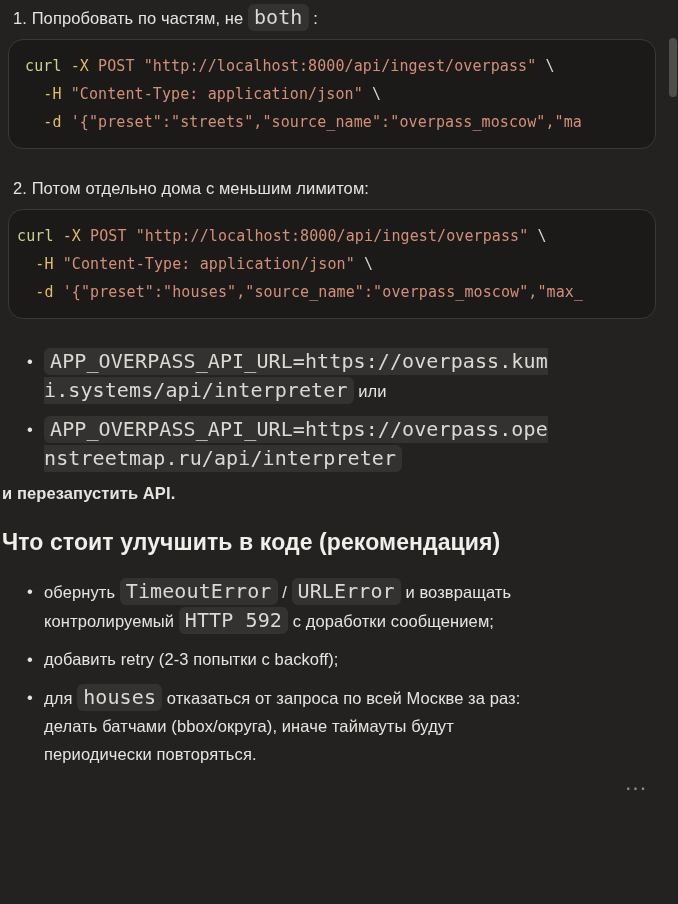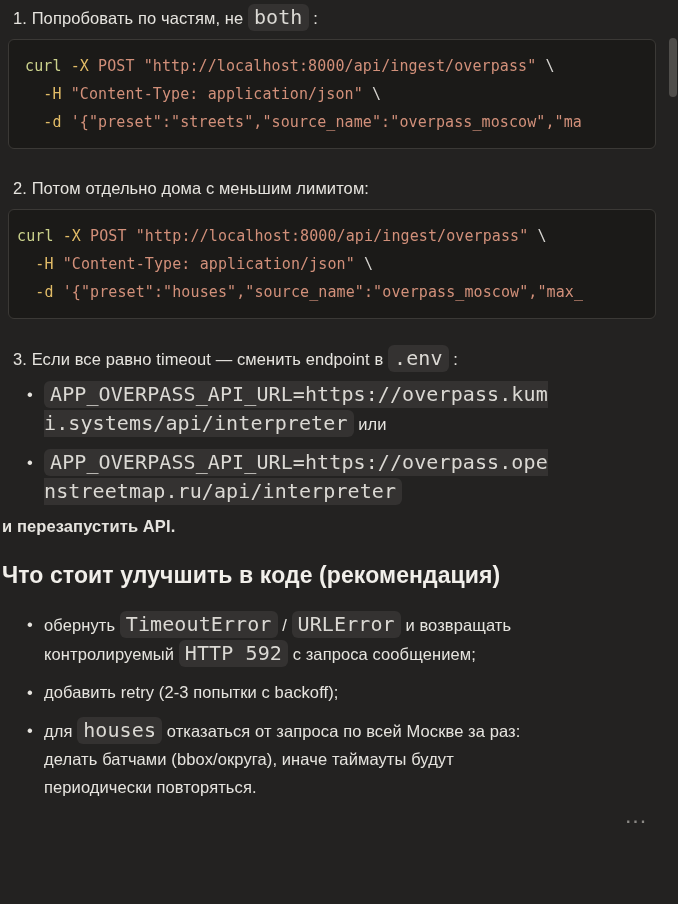--- a/index.html
+++ b/index.html
@@ -35,21 +35,21 @@
     font-size:20px;border-radius:6px;padding:1px 6px 2px;
     word-break:break-all;
   }
 
   
   .code-block{
     box-sizing:border-box;
     margin:0 0 28px 6px;width:648px;
     background:var(--code-bg,#1b1a18);
     border:1px solid var(--code-border,#3b3936);
-    border-radius:6px;
+    border-radius:15px;
     padding:12px 16px;
     font-family:"DejaVu Sans Mono",monospace;
     font-size:15px;line-height:28px;
     white-space:pre;overflow:hidden;
     color:var(--code-plain,#d8d6d2);
   }
   .code-block.shift{padding-left:8px;}
   .tok-cmd{color:var(--tok-cmd,#cbd28c);}
   .tok-flag{color:var(--tok-flag,#e2bc67);}
   .tok-str{color:var(--tok-str,#d2907a);}
@@ -67,29 +67,28 @@
   }
 </style>
 </head>
 <body style="--page-bg: #232221; --code-bg: #1b1a18; --code-border: #3b3936; --chip-bg: #343231; --chip-text: #dbd9d4; --body-text: #e6e4df; --heading-text: #f1efea; --tok-cmd: #cbd28c; --tok-flag: #e2bc67; --tok-str: #d2907a; --tok-esc: #d8d6d2; --code-plain: #d8d6d2; --dots: #8b8985; --scrollbar: #504e4b;">
 
 <div class="msg">
     <div class="olitem"><span>1. </span><span>Попробовать по частям, не </span><span class="chip">both</span><span> :</span></div>
     <pre class="code-block"><div><span class="tok-cmd">curl</span><span> </span><span class="tok-flag">-X</span><span> </span><span class="tok-str">POST "http://localhost:8000/api/ingest/overpass"</span><span class="tok-esc"> \</span></div><div><span>  </span><span class="tok-flag">-H</span><span> </span><span class="tok-str">"Content-Type: application/json"</span><span class="tok-esc"> \</span></div><div><span>  </span><span class="tok-flag">-d</span><span> </span><span class="tok-str">'{"preset":"streets","source_name":"overpass_moscow","ma</span></div></pre>
     <div class="olitem"><span>2. </span><span>Потом отдельно дома с меньшим лимитом:</span></div>
     <pre class="code-block shift"><div><span class="tok-cmd">curl</span><span> </span><span class="tok-flag">-X</span><span> </span><span class="tok-str">POST "http://localhost:8000/api/ingest/overpass"</span><span class="tok-esc"> \</span></div><div><span>  </span><span class="tok-flag">-H</span><span> </span><span class="tok-str">"Content-Type: application/json"</span><span class="tok-esc"> \</span></div><div><span>  </span><span class="tok-flag">-d</span><span> </span><span class="tok-str">'{"preset":"houses","source_name":"overpass_moscow","max_</span></div></pre>
-    <div class="olitem"><span>3. </span><span>Если все равно timeout — сменить endpoint в </span><span class="chip">.env</span><span> :</span></div>
     <ul class="blist">
       <li><span class="bullet-dot">•</span><span class="chip">APP_OVERPASS_API_URL=https://overpass.kumi.systems/api/interpreter</span><span> или</span></li>
       <li><span class="bullet-dot">•</span><span class="chip">APP_OVERPASS_API_URL=https://overpass.openstreetmap.ru/api/interpreter</span></li>
     </ul>
     <div class="para"><span>и перезапустить API.</span></div>
     <div class="h2"><span>Что стоит улучшить в коде (рекомендация)</span></div>
     <ul class="blist last">
-      <li><span class="bullet-dot">•</span><span>обернуть </span><span class="chip">TimeoutError</span><span> / </span><span class="chip">URLError</span><span> и возвращать контролируемый </span><span class="chip">HTTP 592</span><span> с запроса сообщением;</span></li>
+      <li><span class="bullet-dot">•</span><span>обернуть </span><span class="chip">TimeoutError</span><span> / </span><span class="chip">URLError</span><span> и возвращать контролируемый </span><span class="chip">HTTP 592</span><span> с доработки сообщением;</span></li>
       <li><span class="bullet-dot">•</span><span>добавить retry (2-3 попытки с backoff);</span></li>
       <li><span class="bullet-dot">•</span><span>для </span><span class="chip">houses</span><span> отказаться от запроса по всей Москве за раз: делать батчами (bbox/округа), иначе таймауты будут периодически повторяться.</span></li>
     </ul>
   </div>
 
 <div class="dots">···</div>
 
 <div class="scroll-thumb"></div>
 
 </body></html>

